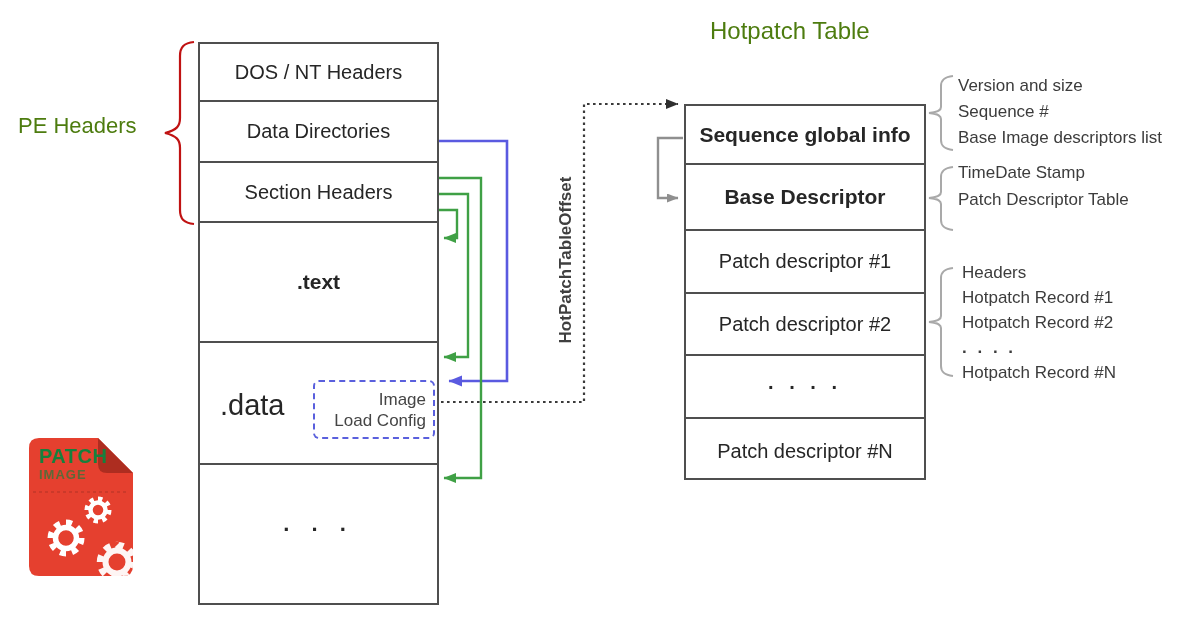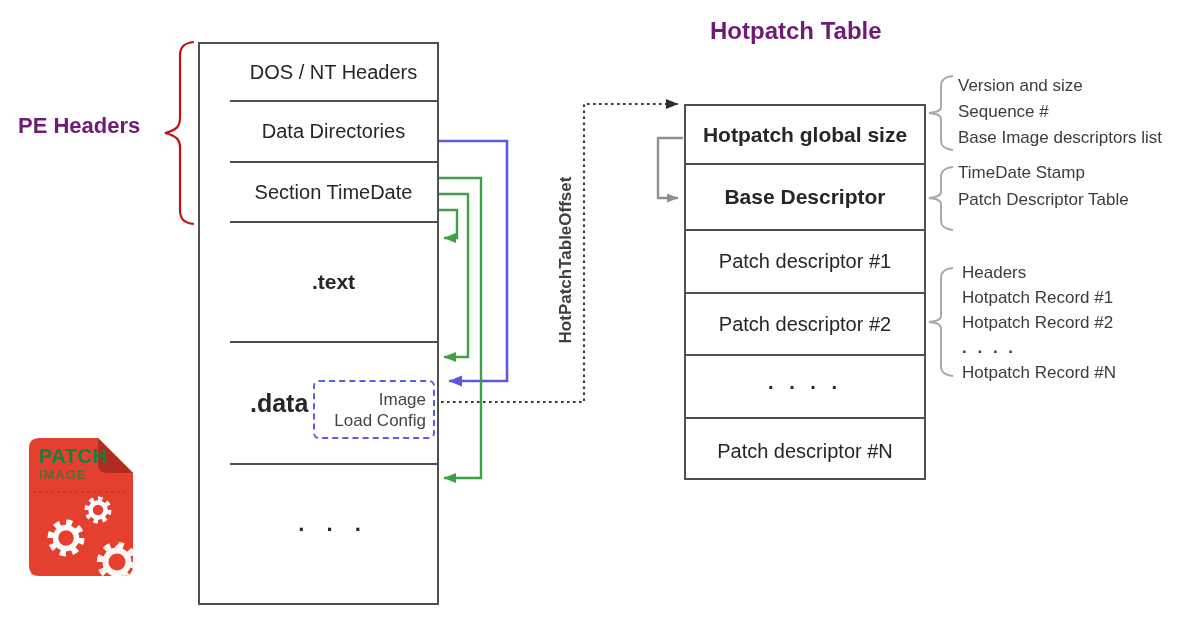--- a/index.html
+++ b/index.html
@@ -4,38 +4,38 @@
 <style>
   html,body { margin:0; padding:0; background:#ffffff; }
   .canvas {
     position:relative; width:1200px; height:620px; background:#ffffff;
     font-family:"Liberation Sans", sans-serif; color:#262626; overflow:hidden;
   }
   .abs { position:absolute; }
   svg.overlay { position:absolute; left:0; top:0; width:1200px; height:620px; pointer-events:none; }
 
   
-  .red-label { color:#701a75; font-weight:700; white-space:nowrap; }
+  .red-label { color:#4d7c0f; font-weight:400; white-space:nowrap; }
   .pe-label { left:18px; top:113px; font-size:22px; }
   .hp-title { left:710px; top:17px; font-size:24px; }
 
   
   .pe-col { left:198px; top:42px; width:241px; height:563px;
     border:2px solid #4f4f4f; box-sizing:border-box; background:#fff; }
   .pe-row { box-sizing:border-box; border-bottom:2px solid #4f4f4f;
     display:flex; align-items:center; justify-content:center;
-    font-size:20px; position:relative;margin-left:30px; }
+    font-size:20px; position:relative; }
   .pe-row:last-child { border-bottom:none; }
   .r-dos  { height:58px; }
   .r-dir  { height:61px; }
   .r-sec  { height:60px; }
   .r-text { height:120px; font-weight:700; font-size:21px; }
   .r-data { height:122px; }
   .r-dots { height:125px; }
-  .data-label { position:absolute; left:20px; top:46px; font-weight:700; font-size:25px; }
+  .data-label { position:absolute; left:20px; top:46px; font-weight:400; font-size:29px; }
   .dots3 { font-weight:700; font-size:22px; letter-spacing:8px; margin-top:-8px; }
 
   
   .load-config { left:313px; top:380px; width:122px; height:59px; box-sizing:border-box;
     border:2px dashed #5a60dd; border-radius:6px; background:#fff;
     display:flex; flex-direction:column; justify-content:center; align-items:flex-end;
     padding-right:7px; font-size:17px; line-height:21px; color:#454545; }
 
   
   .offset-label { left:566px; top:260px; transform:translate(-50%,-50%) rotate(-90deg);
@@ -110,21 +110,21 @@
   <div class="abs red-label hp-title">Hotpatch Table</div>
 
   <div class="abs pe-col">
     <div class="pe-row r-dos">
       <span>DOS / NT Headers</span>
     </div>
     <div class="pe-row r-dir">
       <span>Data Directories</span>
     </div>
     <div class="pe-row r-sec">
-      <span>Section TimeDate</span>
+      <span>Section Headers</span>
     </div>
     <div class="pe-row r-text">
       <span>.text</span>
     </div>
     <div class="pe-row r-data">
       <span class="data-label">.data</span>
     </div>
     <div class="pe-row r-dots">
       <span class="dots3">. . .</span>
     </div>
@@ -132,21 +132,21 @@
 
   <div class="abs load-config">
     <div>Image</div>
     <div>Load Config</div>
   </div>
 
   <div class="abs offset-label">HotPatchTableOffset</div>
 
   <div class="abs hp-col">
     <div class="hp-row h-gi">
-      <span>Hotpatch global size</span>
+      <span>Sequence global info</span>
     </div>
     <div class="hp-row h-bd">
       <span>Base Descriptor</span>
     </div>
     <div class="hp-row h-p1">
       <span>Patch descriptor #1</span>
     </div>
     <div class="hp-row h-p2">
       <span>Patch descriptor #2</span>
     </div>

